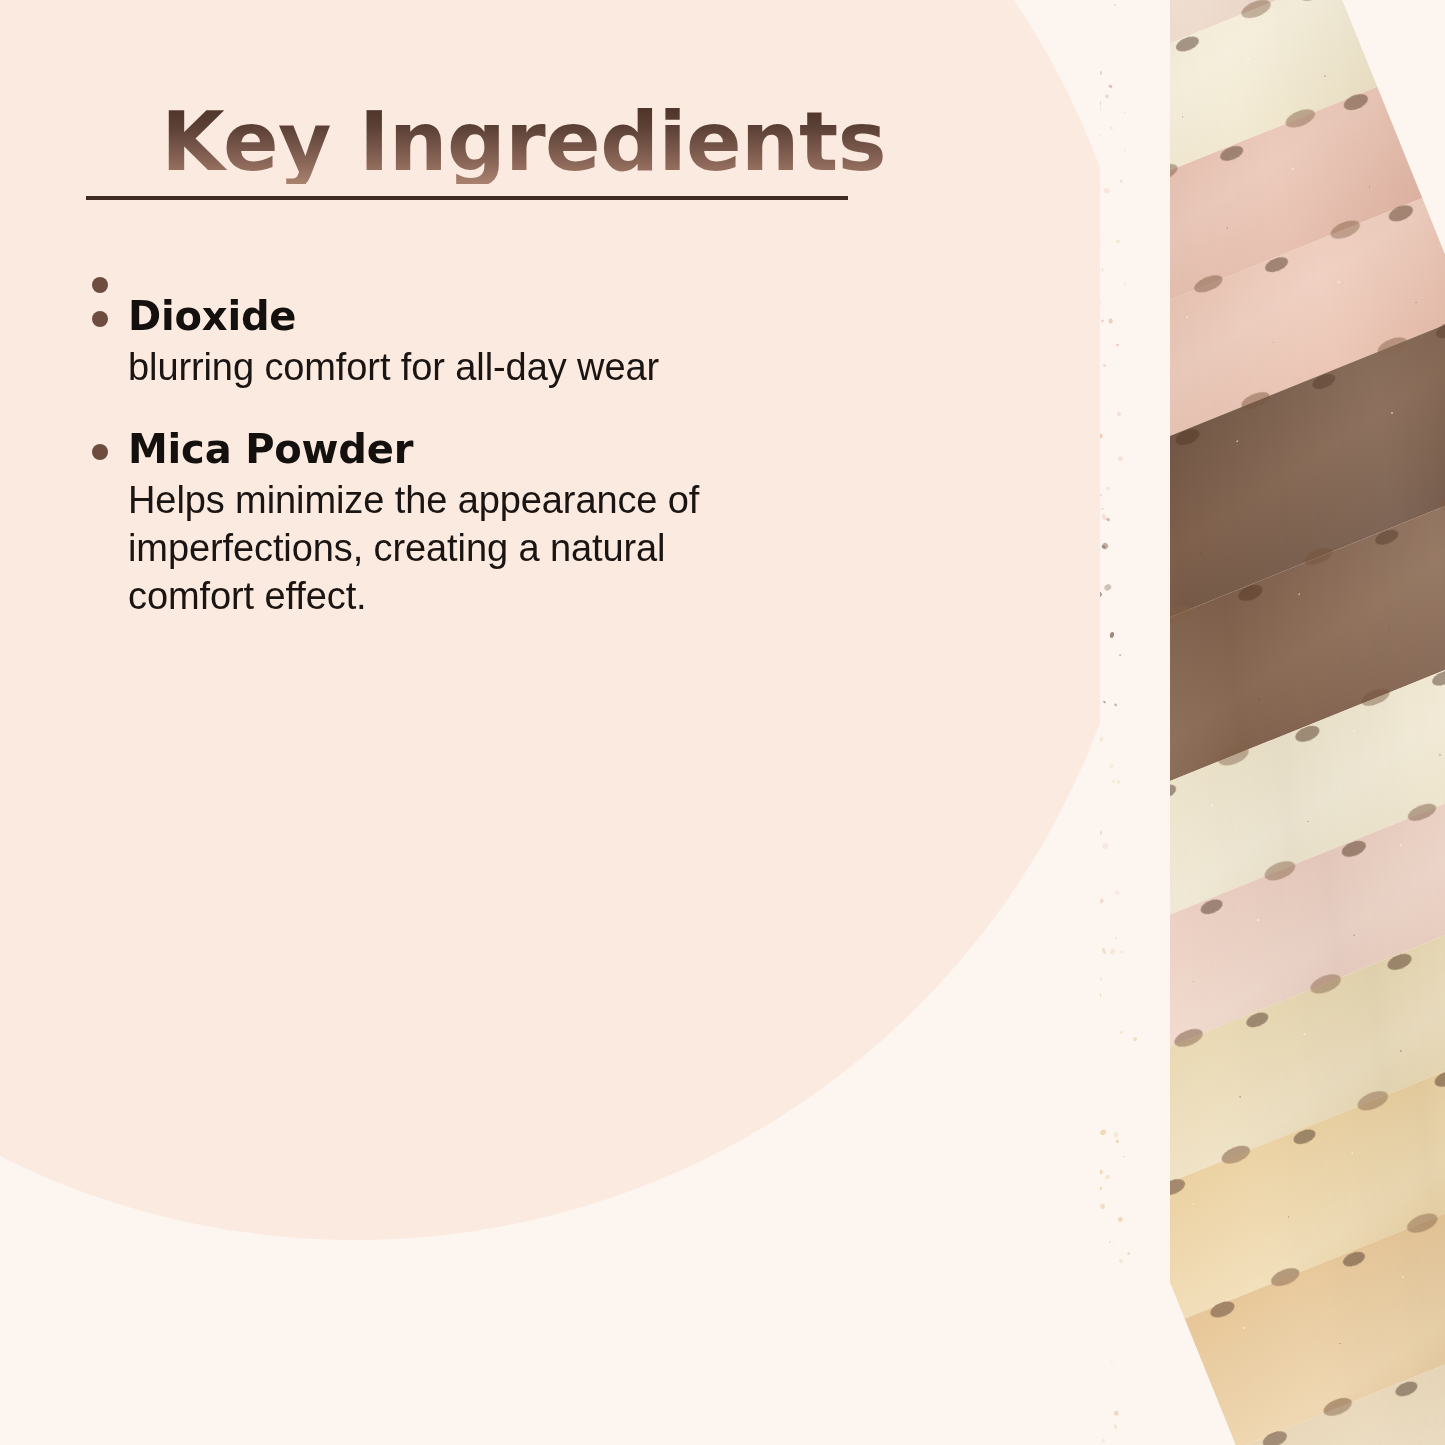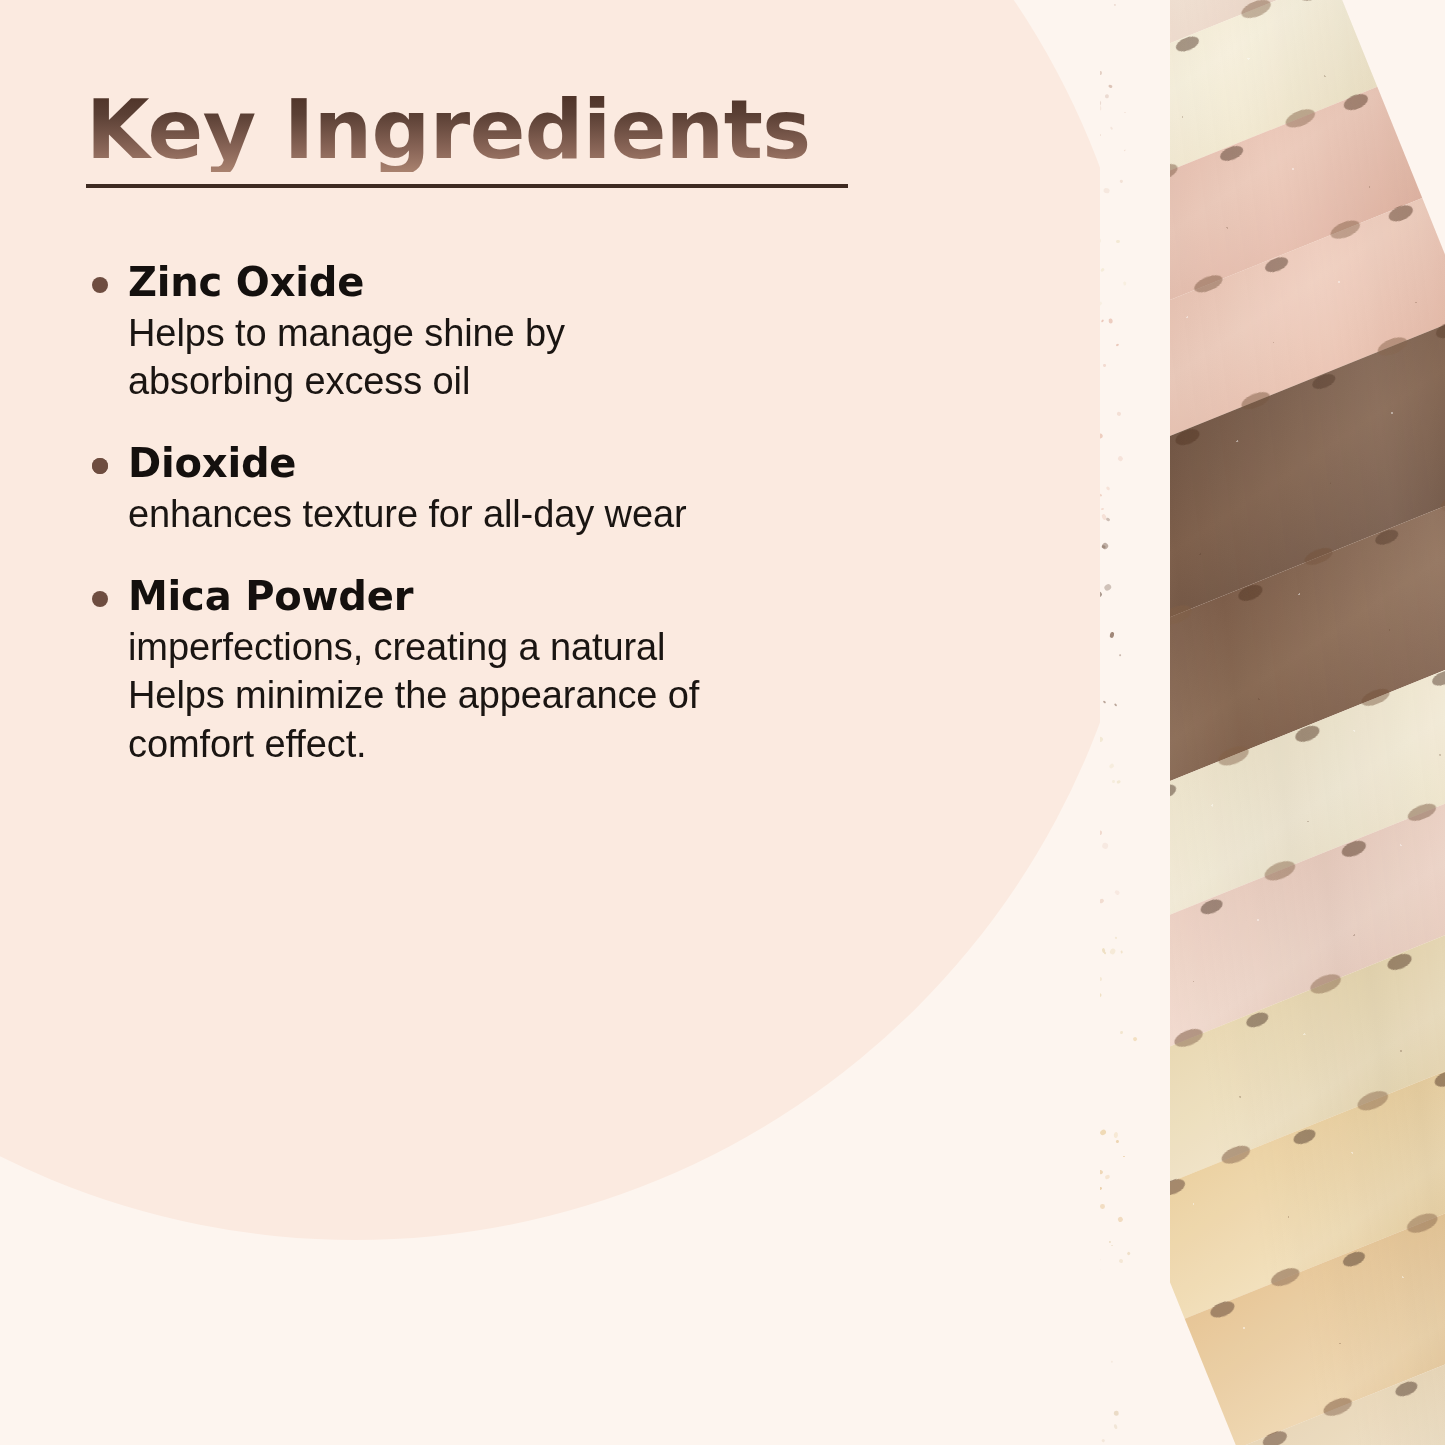--- a/index.html
+++ b/index.html
@@ -29,22 +29,23 @@
   .content {
     position: absolute;
     left: 0; top: 0;
     width: 1000px;
     height: 1445px;
   }
 
   .title-wrap {
     position: absolute;
     left: 86px;
-    top: 88px;
+    top: 100px;
     width: 800px;
+    text-align: right;
   }
   .title {
     margin: 0;
     font-size: 82px;
     font-weight: 700;
     letter-spacing: -0.5px;
     line-height: 1.02;
     background: linear-gradient(180deg, #4A2F24 0%, #5B4035 30%, #8A6658 72%, #A9826F 100%);
     -webkit-background-clip: text;
     background-clip: text;
@@ -213,42 +214,34 @@
   <div class="content">
 
     <div class="title-wrap">
       <h1 class="title" style="background-image: linear-gradient(rgb(74, 47, 36) 0%, rgb(91, 64, 53) 32%, rgb(138, 102, 88) 74%, rgb(169, 130, 111) 100%);">Key Ingredients</h1>
       <div class="title-underline" style="background: rgb(62, 42, 33);"></div>
     </div>
 
     <div class="list" id="ingredient-list">
         <div class="item">
           <span class="bullet" style="background: rgb(110, 77, 64);"></span>
-          <p class="item-name">Zinc Oxide</p>
-          <p class="item-desc">
-            <span class="ln">Helps to manage shine by</span>
-            <span class="ln">absorbing excess oil</span>
-          </p>
-        </div>
-        <div class="item">
-          <span class="bullet" style="background: rgb(110, 77, 64);"></span>
         </div>
         <div class="item">
           <span class="bullet" style="background: rgb(110, 77, 64);"></span>
           <p class="item-name">Dioxide</p>
           <p class="item-desc">
-            <span class="ln">enhances texture for all-day wear</span>
+            <span class="ln">blurring comfort for all-day wear</span>
           </p>
         </div>
         <div class="item">
           <span class="bullet" style="background: rgb(110, 77, 64);"></span>
           <p class="item-name">Mica Powder</p>
           <p class="item-desc">
+            <span class="ln">Helps minimize the appearance of</span>
             <span class="ln">imperfections, creating a natural</span>
-            <span class="ln">Helps minimize the appearance of</span>
             <span class="ln">comfort effect.</span>
           </p>
         </div>
       </div>
 
   </div>
 
   <div class="powder">
     <div class="powder-inner" id="powder-inner">
         <div class="band" style="height: 96px; background: linear-gradient(168deg, rgb(199, 163, 145) 0%, rgb(220, 191, 174) 55%, rgb(199, 163, 145) 100%);"></div>

